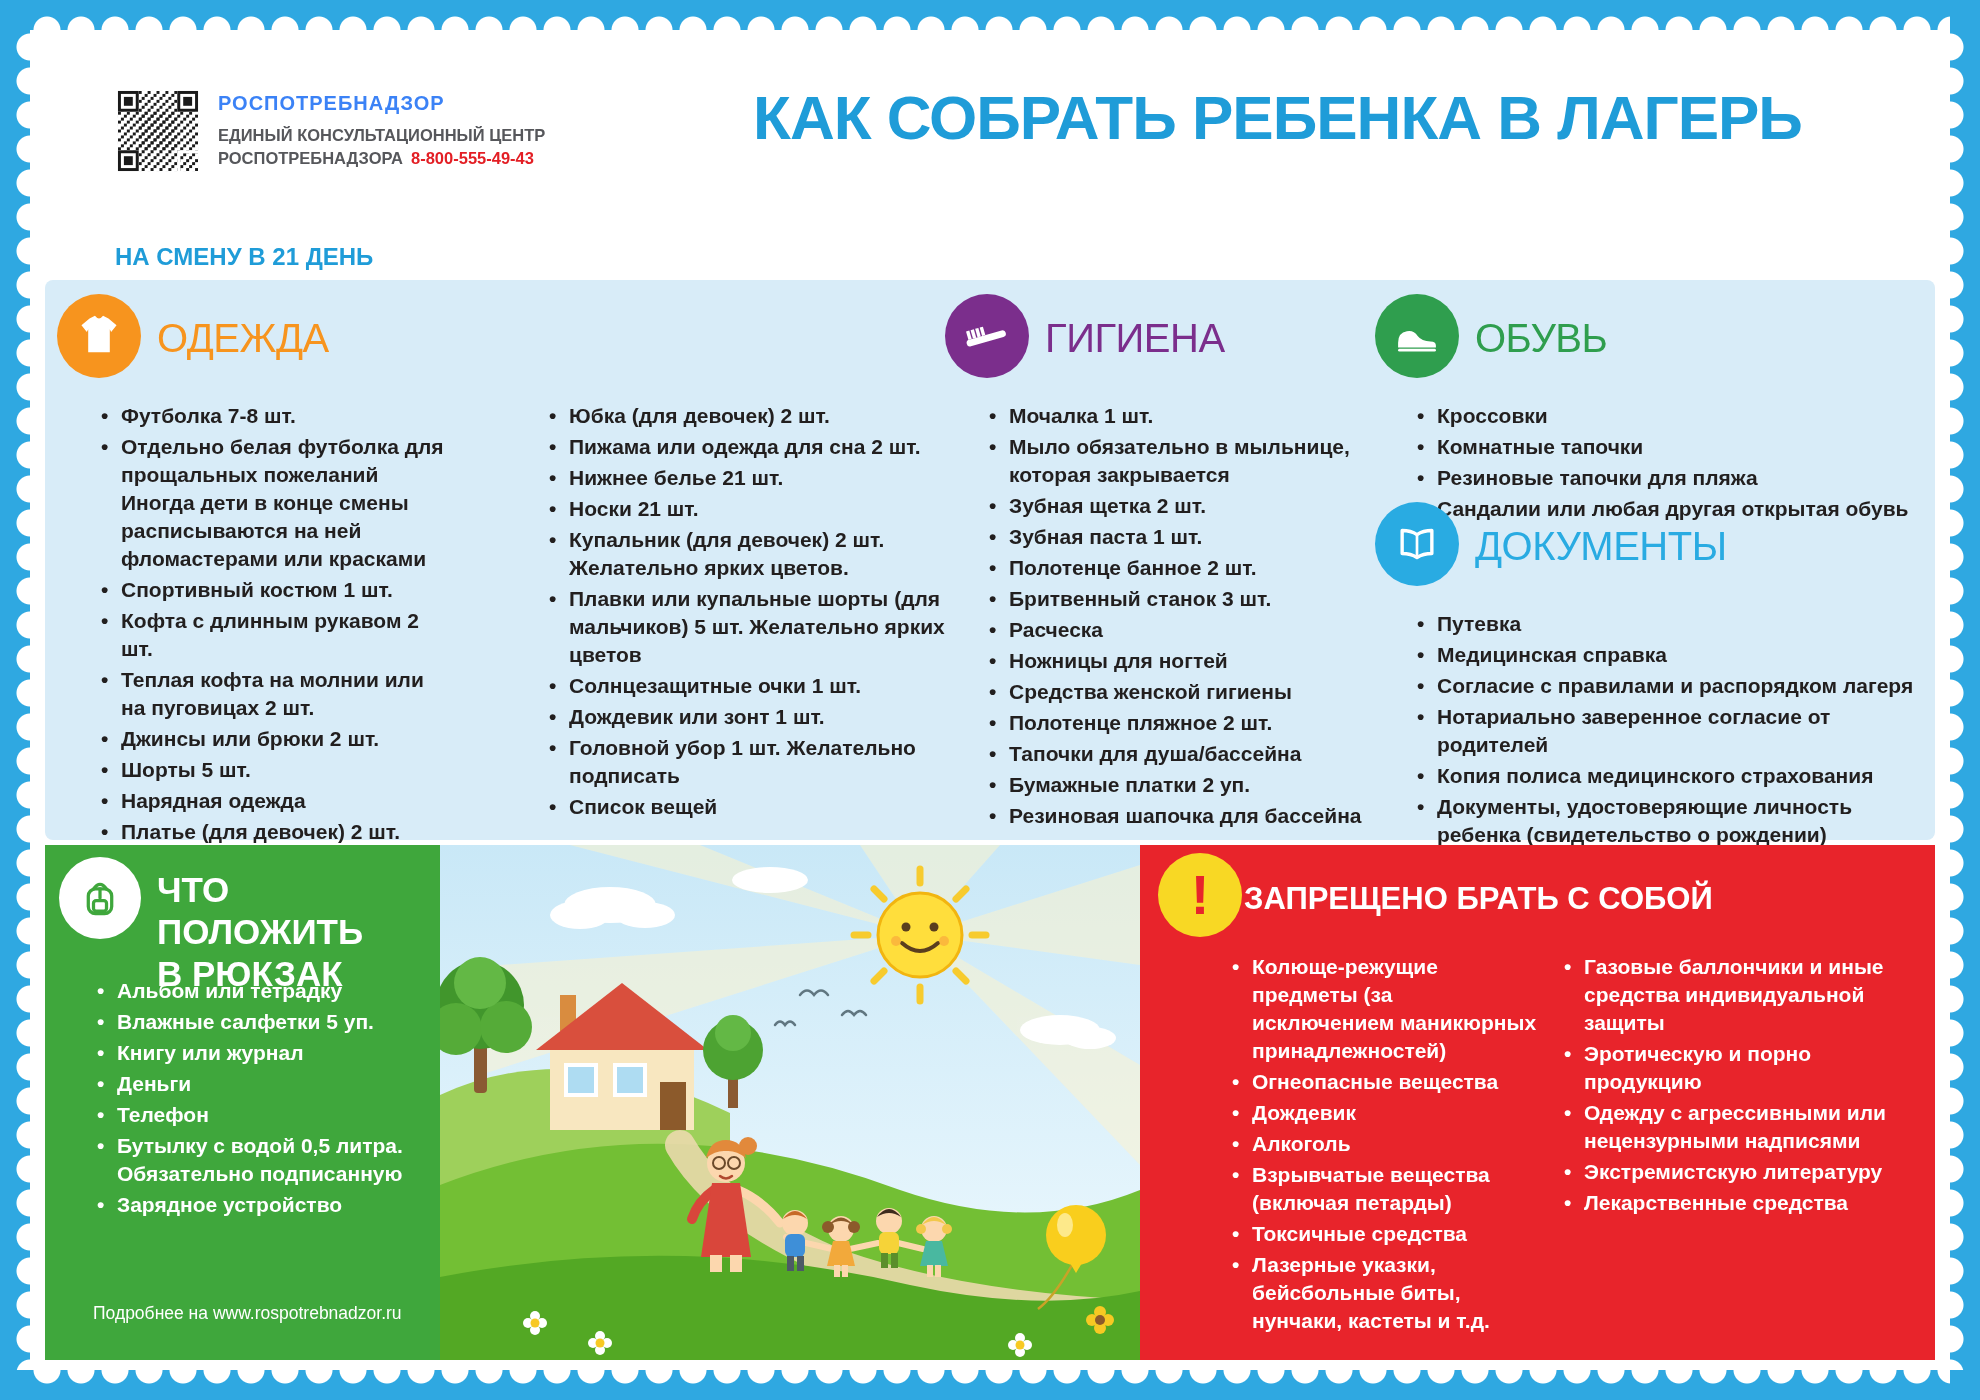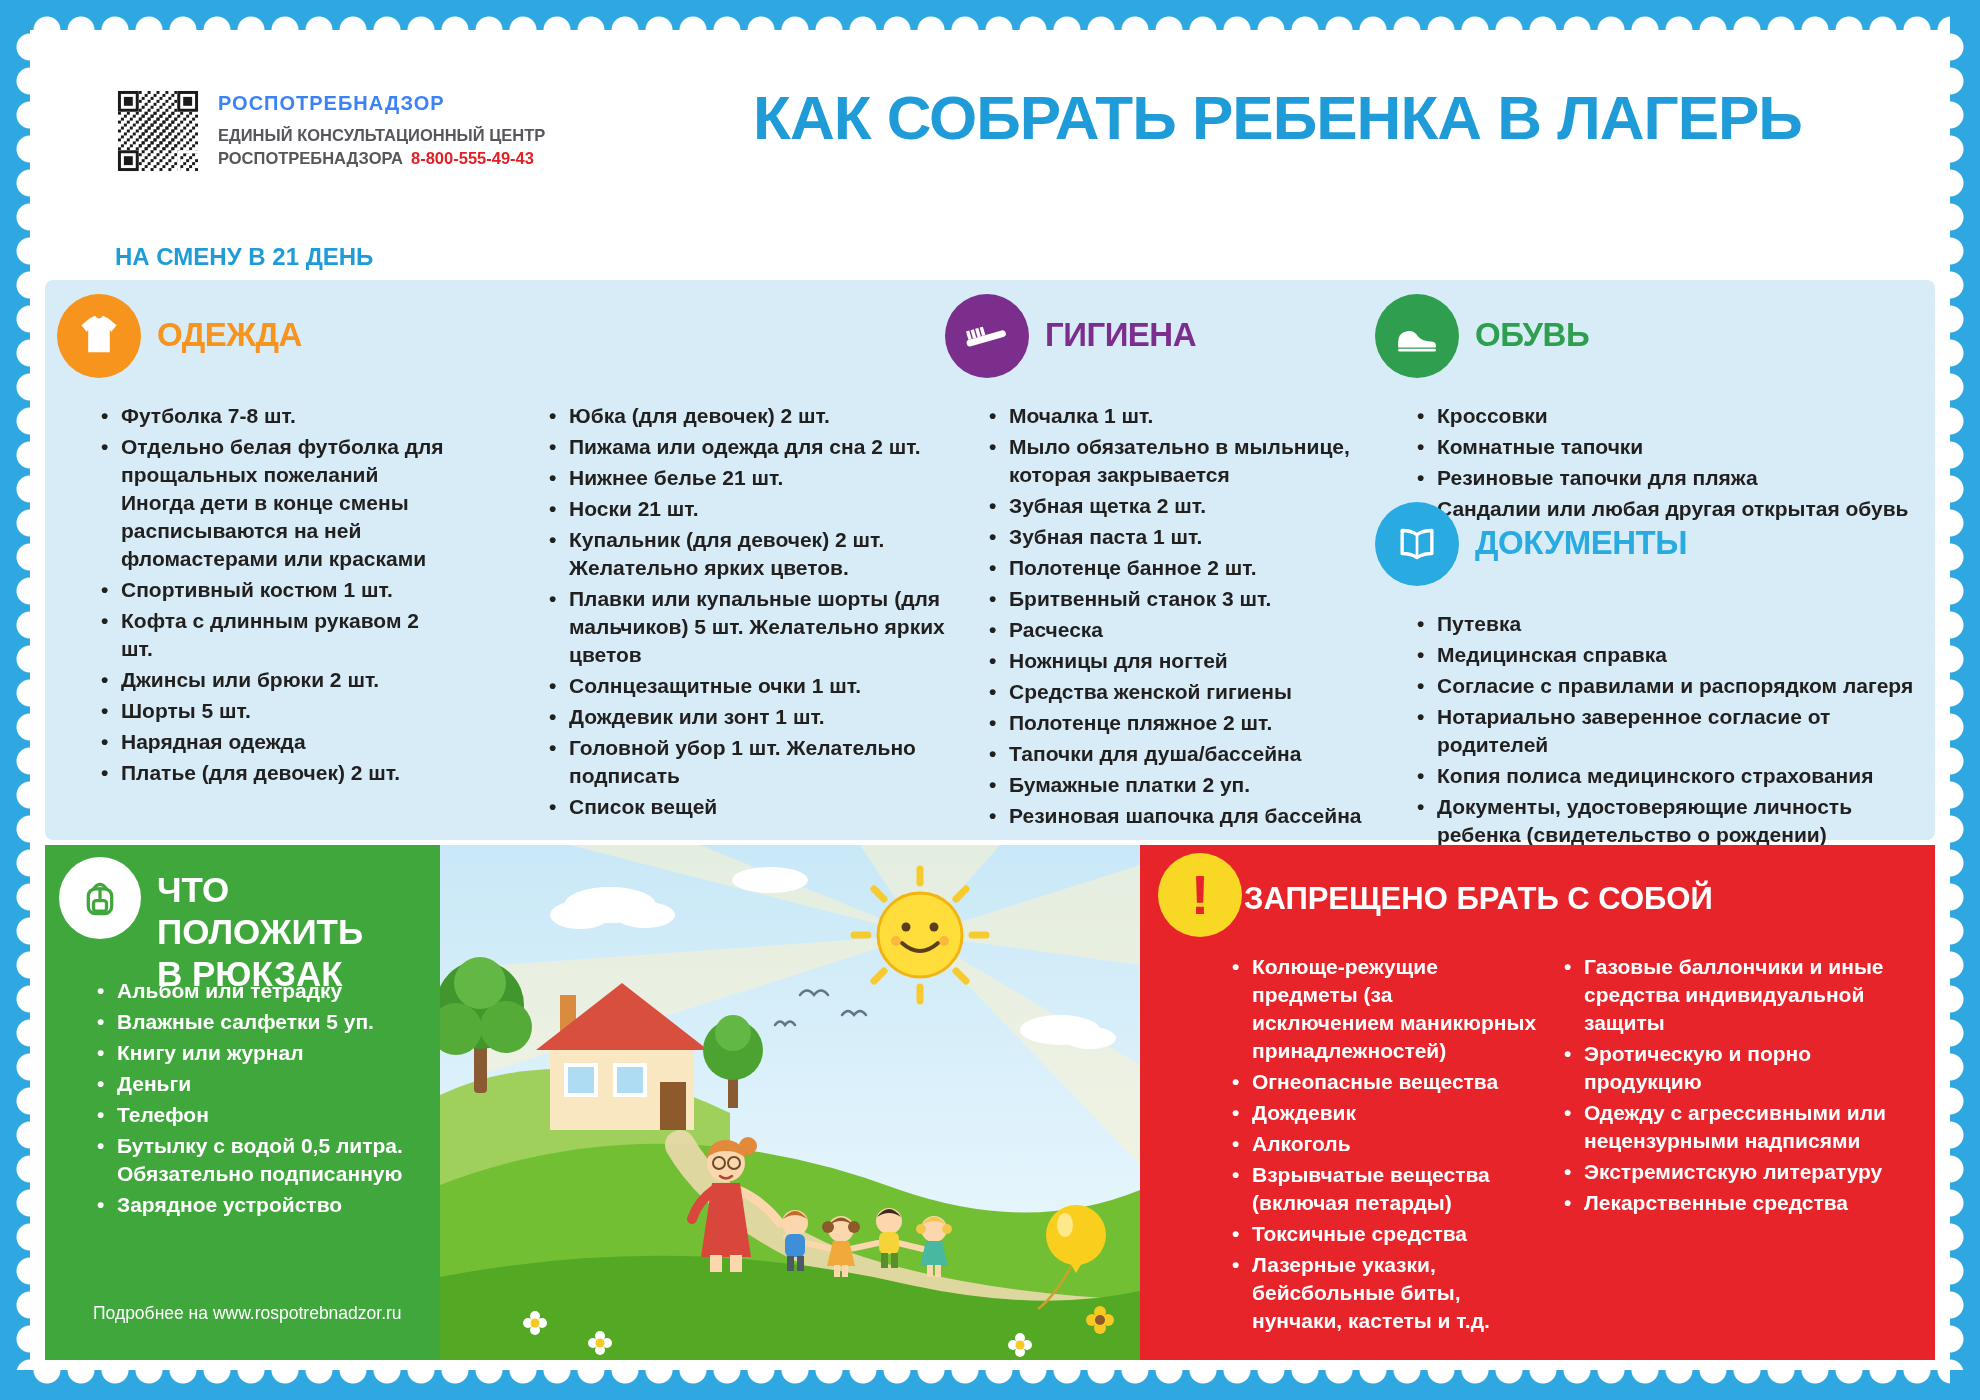--- a/index.html
+++ b/index.html
@@ -17,21 +17,21 @@
   .main-title{left:590px;top:52px;width:1315px;text-align:center;font-size:62px;font-weight:bold;color:#1F9CD8;letter-spacing:-1px;}
   .subtitle{left:85px;top:213px;font-size:24px;font-weight:bold;color:#1F9CD8;}
   .panel-blue{left:15px;top:250px;width:1890px;height:560px;background:#D8ECF8;border-radius:8px;}
   .badge{width:84px;height:84px;border-radius:50%;display:flex;align-items:center;justify-content:center;position:absolute;}
   .badge.orange{background:#F7941E;}
   .badge.purple{background:#7B2E8C;}
   .badge.green{background:#2F9E4E;}
   .badge.blue{background:#29ABE2;}
   .badge.white{background:#fff;}
   .badge.yellow{background:#F8D824;}
-  .sec-title{position:absolute;font-size:33px;font-weight:bold;letter-spacing:-0.5px;text-align:center;}
+  .sec-title{position:absolute;font-size:40px;font-weight:normal;letter-spacing:-0.5px;text-align:center;}
   .t-orange{color:#F7941E;} .t-purple{color:#7B2E8C;} .t-green{color:#2F9E4E;} .t-blue{color:#29ABE2;}
   ul.list{list-style:none;margin:0;padding:0;font-size:21px;line-height:28px;color:#221F1F;position:absolute;font-weight:bold;}
   ul.list li{position:relative;padding-left:24px;margin-bottom:3px;}
   ul.list li::before{content:"•";position:absolute;left:4px;top:0;}
   ul.list.light{color:#fff;}
   .panel-green{left:15px;top:815px;width:395px;height:515px;background:#3FA73C;}
   .green-title{position:absolute;left:112px;top:24px;width:275px;font-size:35px;font-weight:bold;color:#fff;line-height:42px;}
   .green-footer{position:absolute;left:48px;top:458px;font-size:17.5px;color:#fff;}
   .illustration{left:410px;top:815px;width:700px;height:515px;overflow:hidden;}
   .panel-red{left:1110px;top:815px;width:795px;height:515px;background:#E8242B;}
@@ -97,20 +97,21 @@
         <svg width="54" height="54" viewBox="0 0 80 80">
           <path d="M26 14 L34 10 Q40 18 46 10 L54 14 L66 24 L58 34 L56 30 L56 64 L24 64 L24 30 L22 34 L14 24 Z" fill="#fff"></path>
         </svg>
       </div>
       <div class="sec-title t-orange" style="left:112px;top:36px;">ОДЕЖДА</div>
       <ul class="list" style="left:52px;top:122px;width:352px;">
         <li>Футболка 7-8 шт.</li>
         <li>Отдельно белая футболка для прощальных пожеланий Иногда дети в конце смены расписываются на ней фломастерами или красками</li>
         <li>Спортивный костюм 1 шт.</li>
         <li>Кофта с длинным рукавом 2 шт.</li>
+        <li>Теплая кофта на молнии или на пуговицах 2 шт.</li>
         <li>Джинсы или брюки 2 шт.</li>
         <li>Шорты 5 шт.</li>
         <li>Нарядная одежда</li>
         <li>Платье (для девочек) 2 шт.</li>
       </ul>
       <ul class="list" style="left:500px;top:122px;width:400px;">
         <li>Юбка (для девочек) 2 шт.</li>
         <li>Пижама или одежда для сна 2 шт.</li>
         <li>Нижнее белье 21 шт.</li>
         <li>Носки 21 шт.</li>

